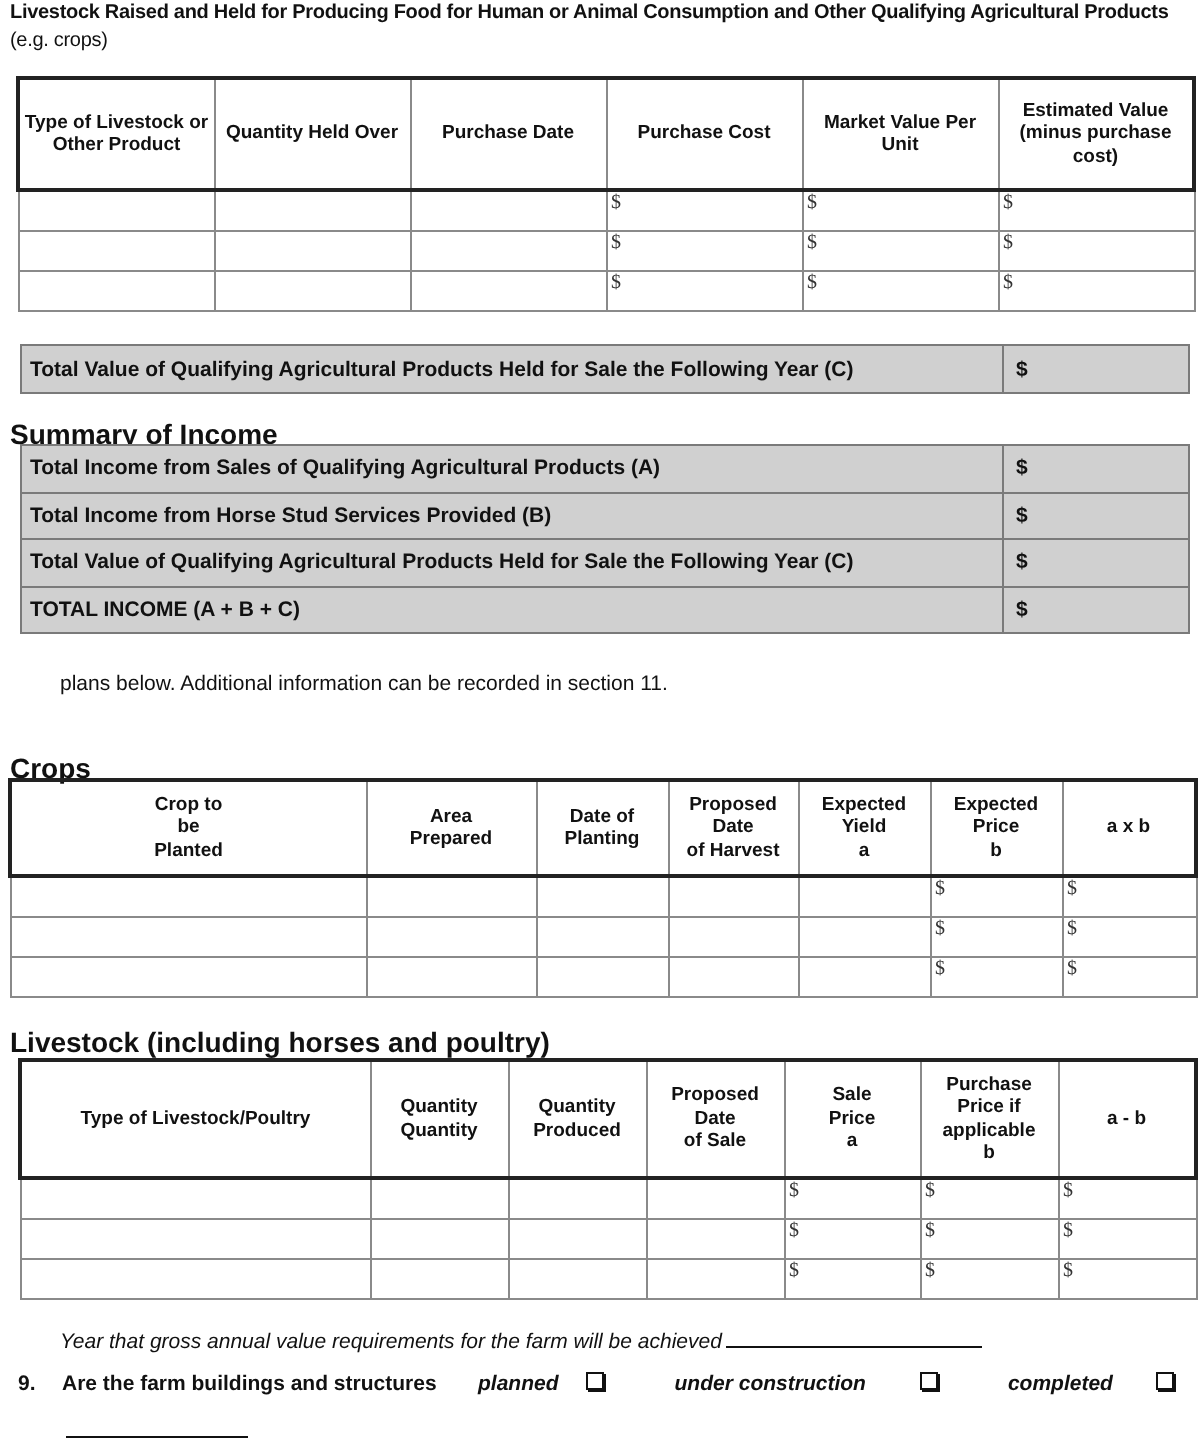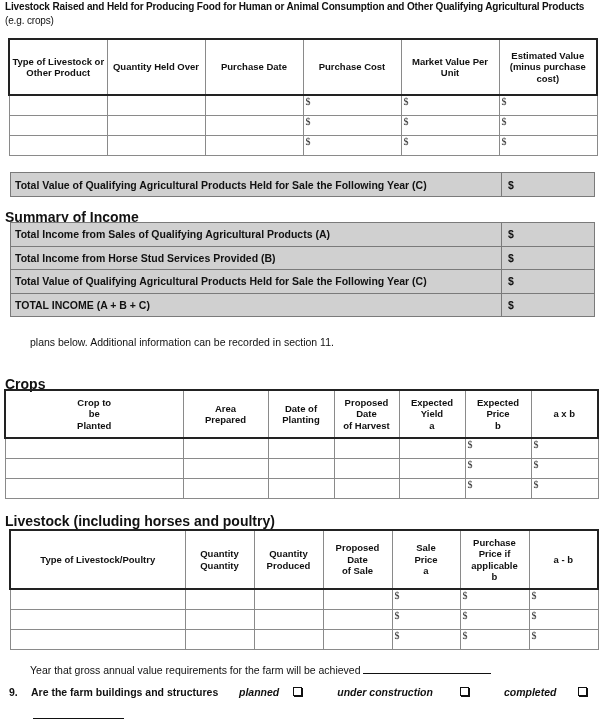--- a/index.html
+++ b/index.html
@@ -61,21 +61,21 @@
   #crops-label { left: 5px; top: 376px; }
   #t2 { left: 4px; top: 389px; width: 593px; }
   #t2 thead th { height: 46px; }
   #t2 tbody td { height: 19px; }
 
   #livestock-label { left: 5px; top: 513px; }
   #t3 { left: 9px; top: 529px; width: 588px; }
   #t3 thead th { height: 57px; }
   #t3 tbody td { height: 19px; }
 
-  .line-text { font-size: 10.5px; }
+  .line-text { font-size: 10.5px; font-style: italic; }
   .blank { display: inline-block; border-bottom: 1px solid #111; height: 10px; vertical-align: baseline; }
   #year-line { left: 30px; top: 663px; }
   #year-line .blank { width: 128px; margin-left: 2px; }
 
   #q9 { left: 9px; top: 686px; font-size: 10.5px; font-weight: bold; }
   #q9 .num { display: inline-block; width: 22px; }
   #q9 .opt { font-style: italic; display: inline-block; }
   .chk {
     display: inline-block; width: 7px; height: 7px; border: 1px solid #111;
     box-shadow: 1px 1px 0 #111; vertical-align: 0px; cursor: pointer;

